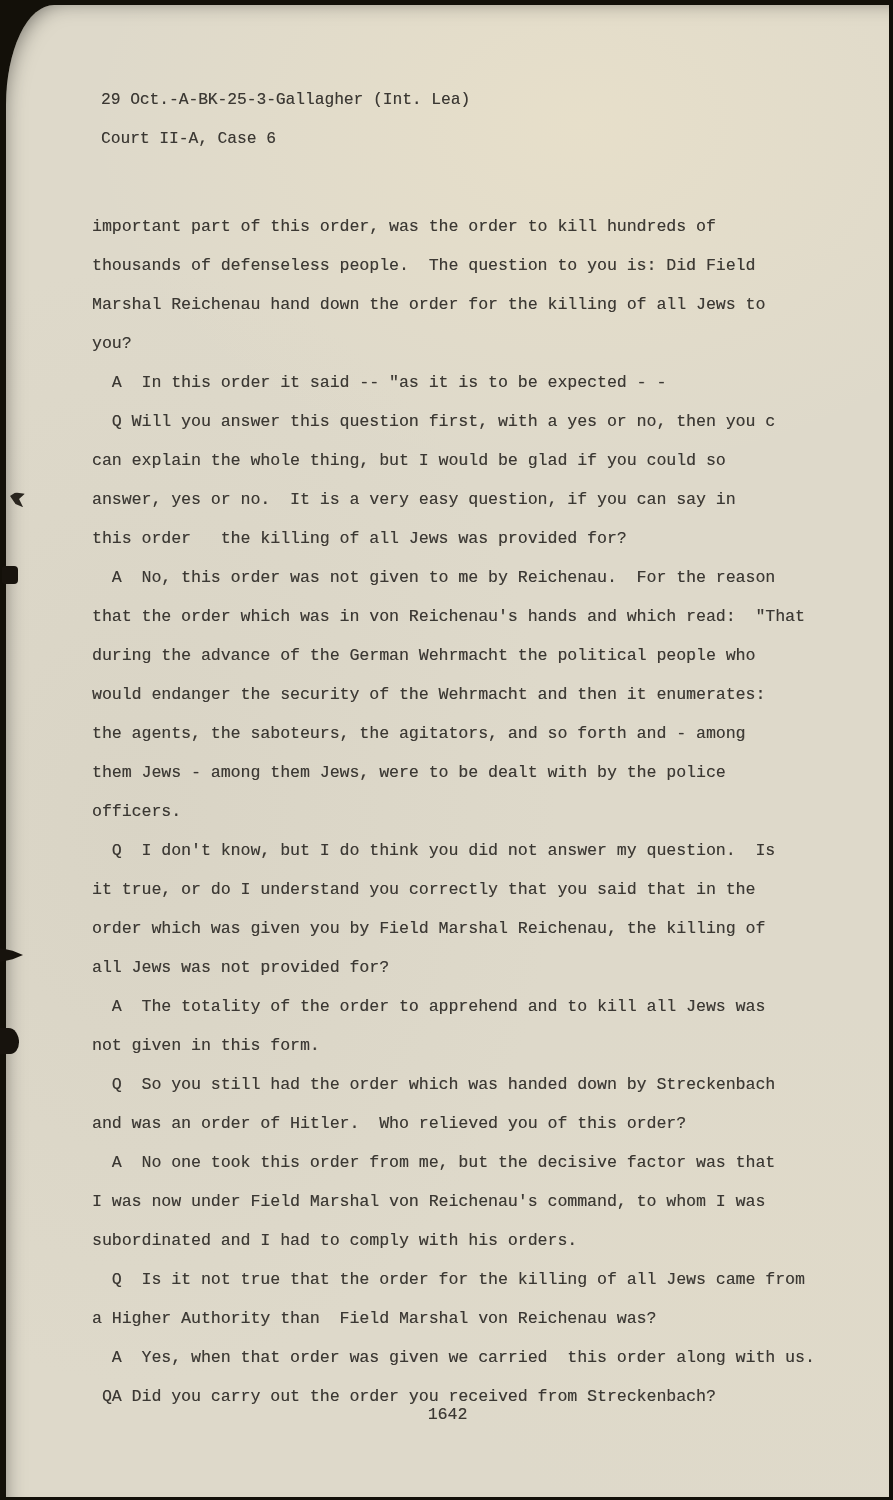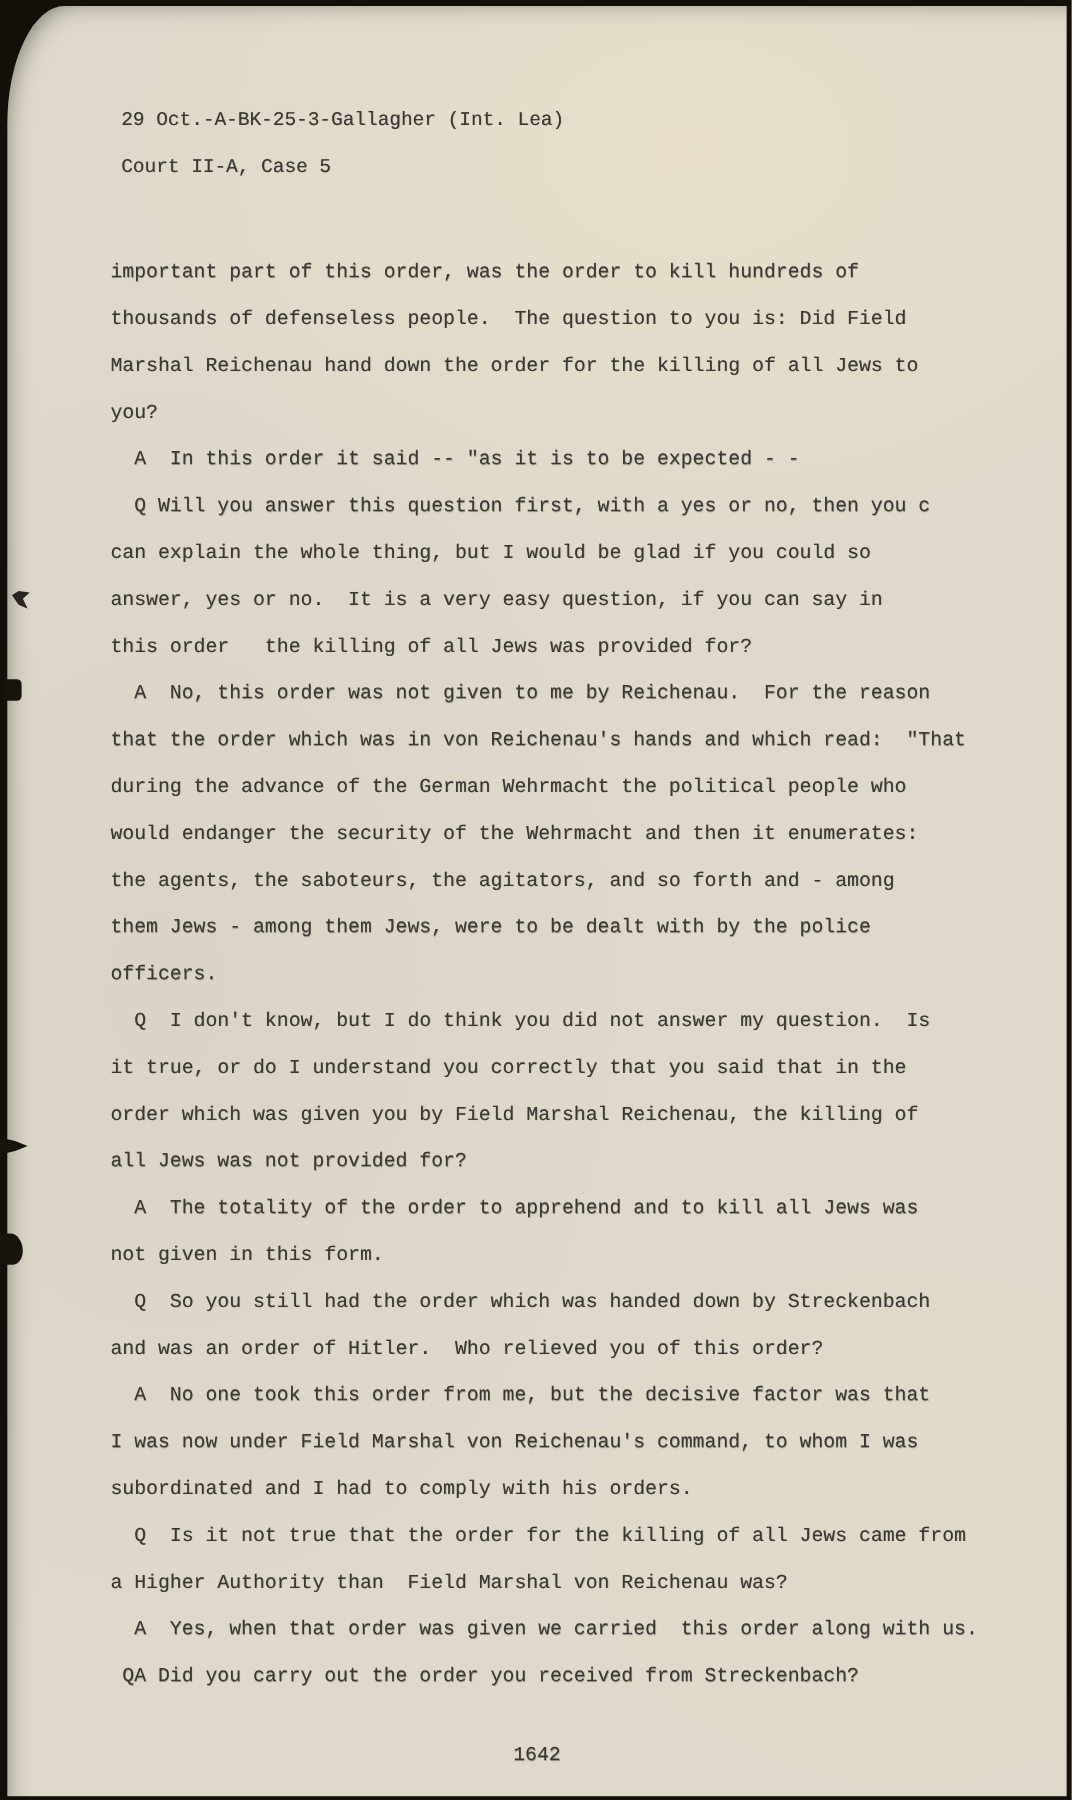--- a/index.html
+++ b/index.html
@@ -46,21 +46,20 @@
     text-shadow:0.3px 0.4px 0.6px rgba(59,56,51,0.5);
   }
   .line{height:39px;}
   .page-number{
     position:absolute;
     left:0;right:0;top:1400px;
     text-align:center;
     font-size:16.5px;
     color:var(--ink);
     text-shadow:0.3px 0.4px 0.6px rgba(59,56,51,0.5);
-    margin-top:48px;
   }
   .ink-mark{
     position:absolute;
     background:#17130d;
   }
   .mark-1{
     left:11px;top:492px;width:15px;height:16px;
     clip-path:polygon(0 15%, 40% 0, 100% 20%, 55% 45%, 70% 100%, 25% 70%);
     transform:rotate(-12deg);
     opacity:0.9;
@@ -75,21 +74,21 @@
   }
   .mark-4{
     left:0px;top:1028px;width:19px;height:26px;
     border-radius:0 55% 45% 0;
   }
 </style>
 </head>
 <body>
 
 <div class="paper">
-  <div class="doc-header"><div class="line">29 Oct.-A-BK-25-3-Gallagher (Int. Lea)</div><div class="line">Court II-A, Case 5</div></div>
+  <div class="doc-header"><div class="line">29 Oct.-A-BK-25-3-Gallagher (Int. Lea)</div><div class="line">Court II-A, Case 6</div></div>
   <div class="doc-body"><div class="line">important part of this order, was the order to kill hundreds of</div><div class="line">thousands of defenseless people.  The question to you is: Did Field</div><div class="line">Marshal Reichenau hand down the order for the killing of all Jews to</div><div class="line">you?</div><div class="line">  A  In this order it said -- "as it is to be expected - -</div><div class="line">  Q Will you answer this question first, with a yes or no, then you c</div><div class="line">can explain the whole thing, but I would be glad if you could so</div><div class="line">answer, yes or no.  It is a very easy question, if you can say in</div><div class="line">this order   the killing of all Jews was provided for?</div><div class="line">  A  No, this order was not given to me by Reichenau.  For the reason</div><div class="line">that the order which was in von Reichenau's hands and which read:  "That</div><div class="line">during the advance of the German Wehrmacht the political people who</div><div class="line">would endanger the security of the Wehrmacht and then it enumerates:</div><div class="line">the agents, the saboteurs, the agitators, and so forth and - among</div><div class="line">them Jews - among them Jews, were to be dealt with by the police</div><div class="line">officers.</div><div class="line">  Q  I don't know, but I do think you did not answer my question.  Is</div><div class="line">it true, or do I understand you correctly that you said that in the</div><div class="line">order which was given you by Field Marshal Reichenau, the killing of</div><div class="line">all Jews was not provided for?</div><div class="line">  A  The totality of the order to apprehend and to kill all Jews was</div><div class="line">not given in this form.</div><div class="line">  Q  So you still had the order which was handed down by Streckenbach</div><div class="line">and was an order of Hitler.  Who relieved you of this order?</div><div class="line">  A  No one took this order from me, but the decisive factor was that</div><div class="line">I was now under Field Marshal von Reichenau's command, to whom I was</div><div class="line">subordinated and I had to comply with his orders.</div><div class="line">  Q  Is it not true that the order for the killing of all Jews came from</div><div class="line">a Higher Authority than  Field Marshal von Reichenau was?</div><div class="line">  A  Yes, when that order was given we carried  this order along with us.</div><div class="line"> QA Did you carry out the order you received from Streckenbach?</div></div>
   <div class="page-number">1642</div>
 </div>
 
 <div class="ink-mark mark-1"></div>
 <div class="ink-mark mark-2"></div>
 <div class="ink-mark mark-3"></div>
 <div class="ink-mark mark-4"></div>
 
 </body></html>

